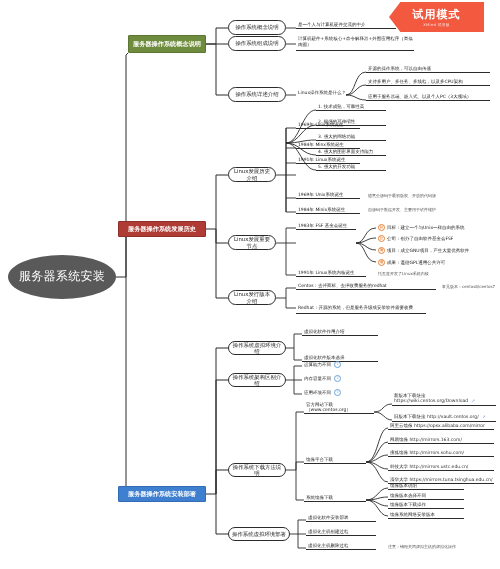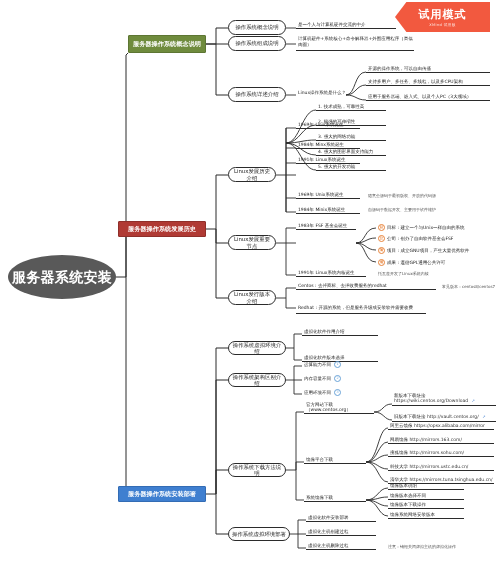--- a/index.html
+++ b/index.html
@@ -12,21 +12,21 @@
   #canvas{position:absolute;left:0;top:0;width:500px;height:569px;}
   svg.wires{position:absolute;left:0;top:0;width:500px;height:569px;pointer-events:none;}
 
   
   .node{position:absolute;box-sizing:border-box;line-height:1.15;}
 
   .root{
     width:108px;height:44px;border-radius:50%;
     background:#595959;color:#ffffff;
     display:flex;align-items:center;justify-content:center;
-    font-size:14px;font-weight:bold;letter-spacing:.3px;
+    font-size:12px;font-weight:normal;letter-spacing:.3px;
     left:8px;top:255px;
   }
 
   .branch{
     color:#ffffff;font-size:6.2px;font-weight:bold;
     display:flex;align-items:center;justify-content:center;
     text-align:center;padding:0 3px;box-sizing:border-box;
     border-radius:1px;
   }
   .branch.green{background:#6f8b3d;border:1px solid #5d7633;}
@@ -67,21 +67,21 @@
     display:inline-block;width:5px;height:5px;border-radius:50%;
     border:1px solid #6aa3d8;color:#6aa3d8;
     font-size:3.4px;line-height:4.6px;text-align:center;
     margin-left:3px;flex:0 0 auto;
   }
   .ext{color:#3f7fd0;font-size:4px;margin-left:2px;}
   .url{color:#333;}
 
   
   .badge{
-    position:absolute;right:10px;top:2px;width:95px;height:30px;
+    position:absolute;right:16px;top:2px;width:95px;height:30px;
     background:#f2593f;color:#fff;
     clip-path:polygon(12% 0, 100% 0, 100% 100%, 12% 100%, 0 50%);
     display:flex;flex-direction:column;align-items:center;justify-content:center;
   }
   .badge .b1{font-size:11px;font-weight:bold;letter-spacing:1px;}
   .badge .b2{font-size:3.6px;opacity:.85;margin-top:1px;letter-spacing:.4px;}
 </style>
 </head>
 <body>
 

